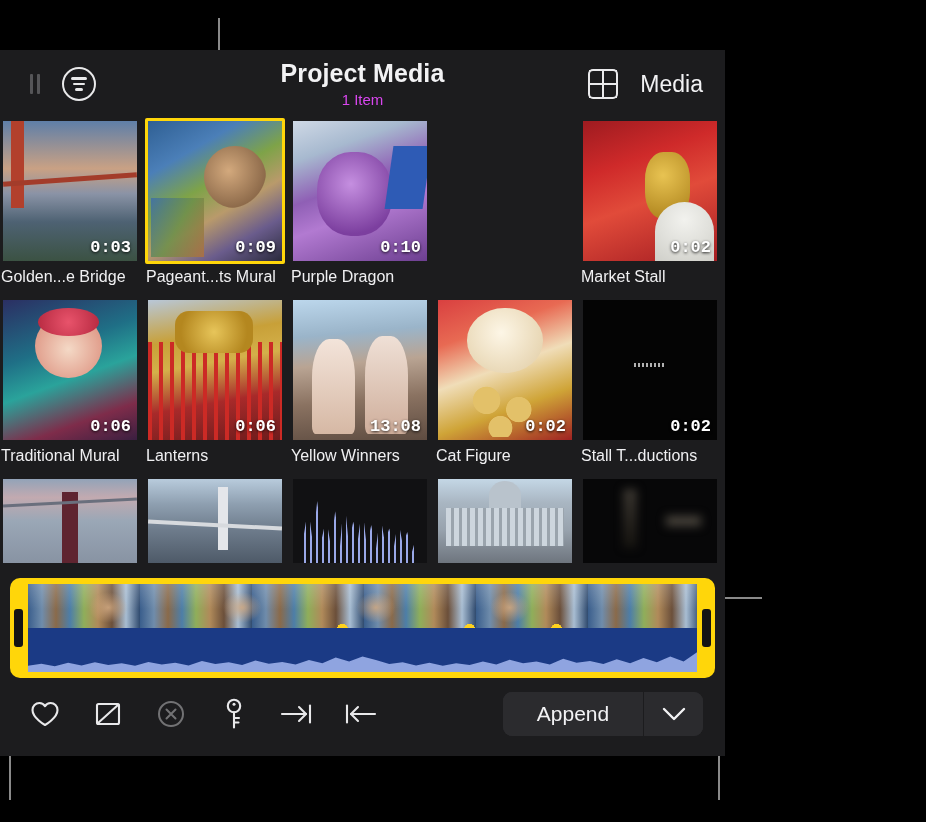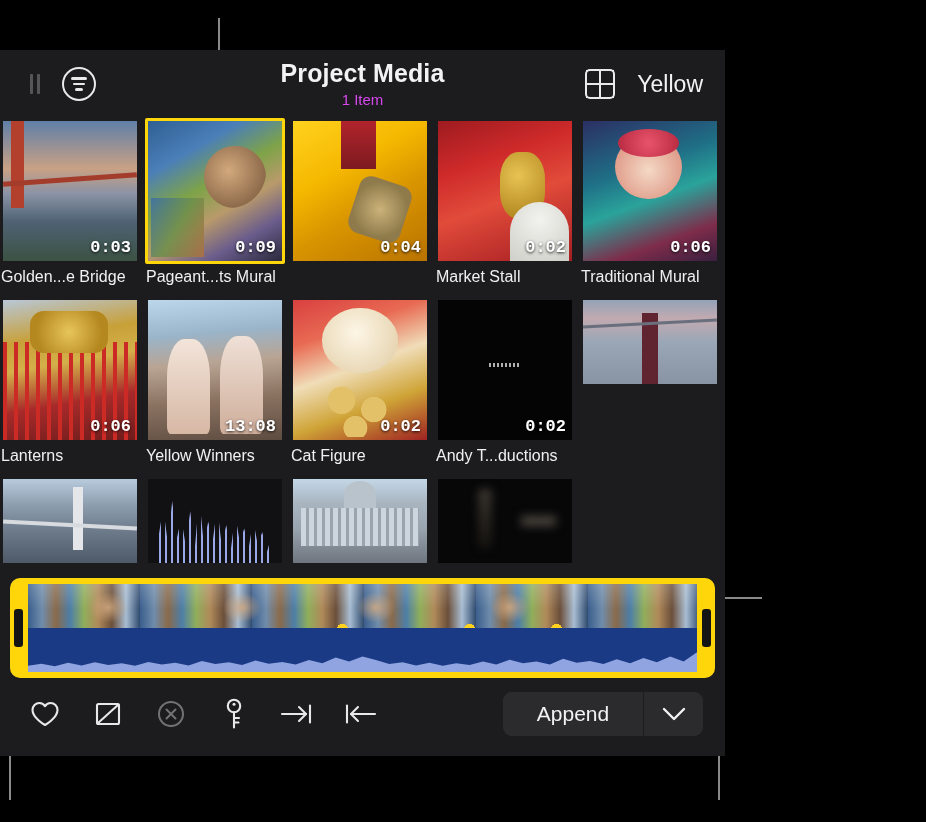--- a/index.html
+++ b/index.html
@@ -288,21 +288,21 @@
         <div id="subtitle">1 Item</div>
       </div>
 
       <div class="hdr-right">
         <span class="grid-icon">
           <span></span>
             <span></span>
             <span></span>
             <span></span>
         </span>
-        <span id="select-btn">Yellow</span>
+        <span id="select-btn">Media</span>
       </div>
     </div>
 
     <div id="grid">
         <div class="cell">
           <div class="thumb-wrap">
             <div class="thumb">
               <div class="art a-bridge"></div>
               <div class="dur">0:03</div>
             </div>
@@ -314,24 +314,27 @@
             <div class="thumb">
               <div class="art a-mural"></div>
               <div class="dur">0:09</div>
             </div>
           </div>
           <div class="caption">Pageant...ts Mural</div>
         </div>
         <div class="cell">
           <div class="thumb-wrap">
             <div class="thumb">
-              <div class="art a-yellow"></div>
-              <div class="dur">0:04</div>
-            </div>
-          </div>
+              <div class="art a-purple"></div>
+              <div class="dur">0:10</div>
+            </div>
+          </div>
+          <div class="caption">Purple Dragon</div>
+        </div>
+        <div class="cell">
         </div>
         <div class="cell">
           <div class="thumb-wrap">
             <div class="thumb">
               <div class="art a-market"></div>
               <div class="dur">0:02</div>
             </div>
           </div>
           <div class="caption">Market Stall</div>
         </div>
@@ -371,21 +374,21 @@
           </div>
           <div class="caption">Cat Figure</div>
         </div>
         <div class="cell">
           <div class="thumb-wrap">
             <div class="thumb">
               <div class="art a-andy"></div>
               <div class="dur">0:02</div>
             </div>
           </div>
-          <div class="caption">Andy T...ductions</div>
+          <div class="caption">Stall T...ductions</div>
         </div>
         <div class="cell row3">
           <div class="thumb-wrap">
             <div class="thumb">
               <div class="art a-gg2"></div>
             </div>
           </div>
         </div>
         <div class="cell row3">
           <div class="thumb-wrap">

